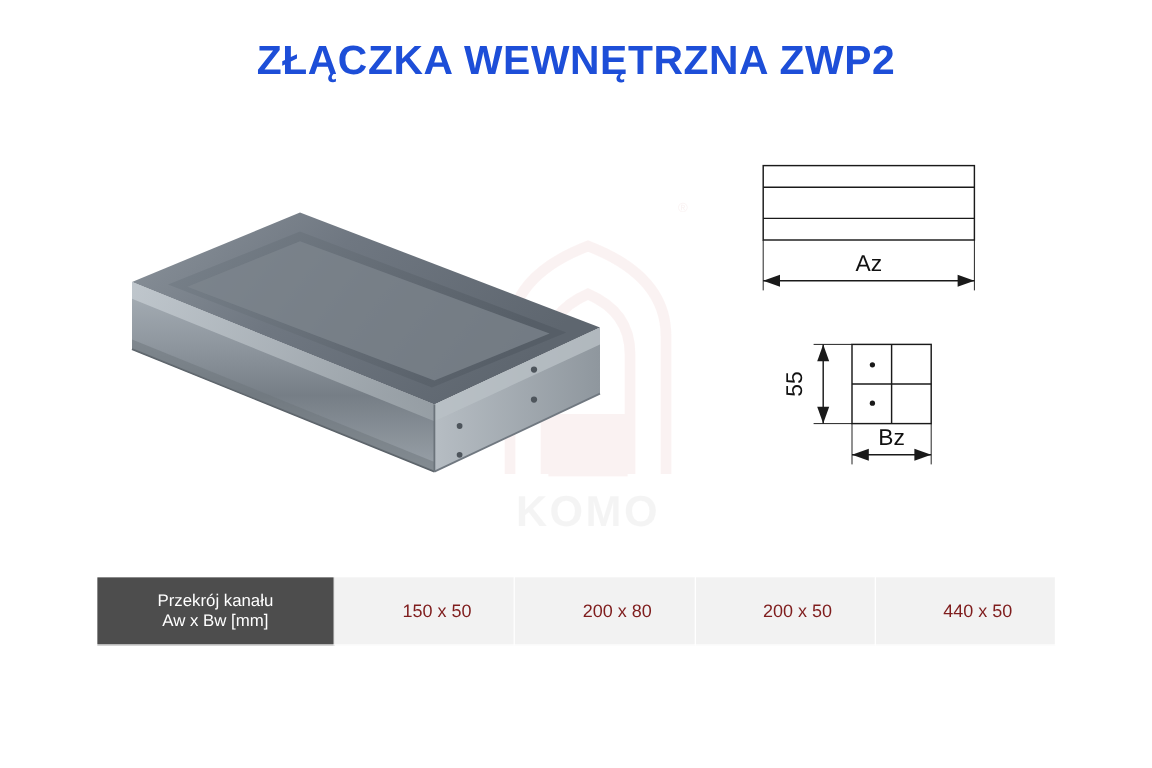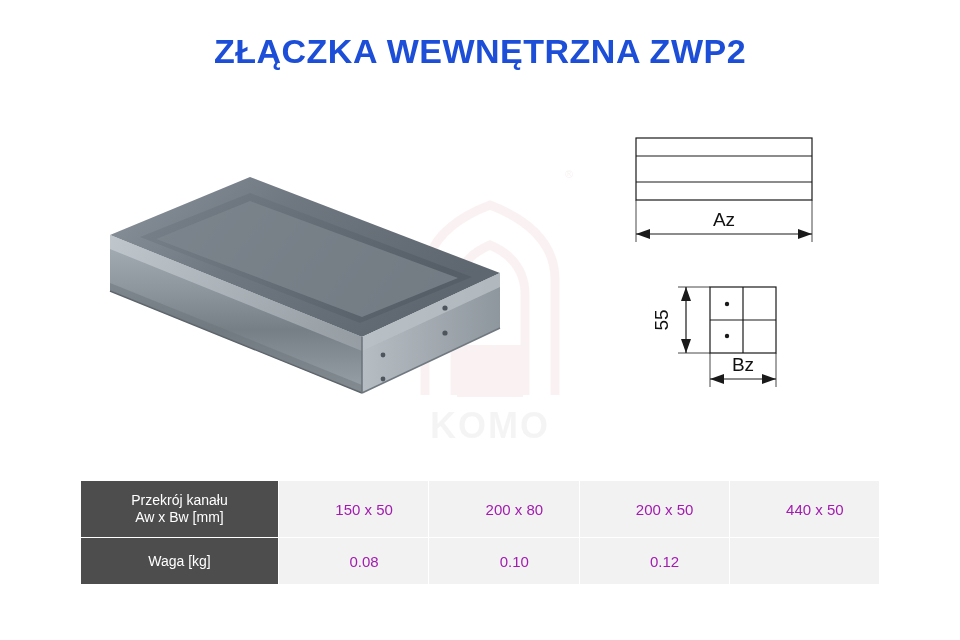--- a/index.html
+++ b/index.html
@@ -96,21 +96,21 @@
     left: 80px;
     top: 480px;
     width: 800px;
     border-collapse: collapse;
   }
   .table td {
     border: 1px solid #ffffff;
     height: 42px;
     text-align: center;
     font-size: 15px;
-    color: #a21caf;
+    color: #7f1d1d;
     background: #f2f2f2;
     padding-left: 22px;
   }
   .table td.head {
     background: #4d4d4d;
     color: #ffffff;
     font-size: 14px;
     width: 185px;
     line-height: 17px;
     padding: 2px 6px;
@@ -239,23 +239,14 @@
     <tr class="row-head">
       <td class="head">
         <div>Przekrój kanału</div>
         <div>Aw x Bw [mm]</div>
       </td>
       <td>150 x 50</td>
       <td>200 x 80</td>
       <td>200 x 50</td>
       <td>440 x 50</td>
     </tr>
-    <tr>
-      <td class="head">
-        <div>Waga [kg]</div>
-      </td>
-      <td>0.08</td>
-      <td>0.10</td>
-      <td>0.12</td>
-      <td class="empty"></td>
-    </tr>
   </tbody>
 </table>
 
 </body></html>

